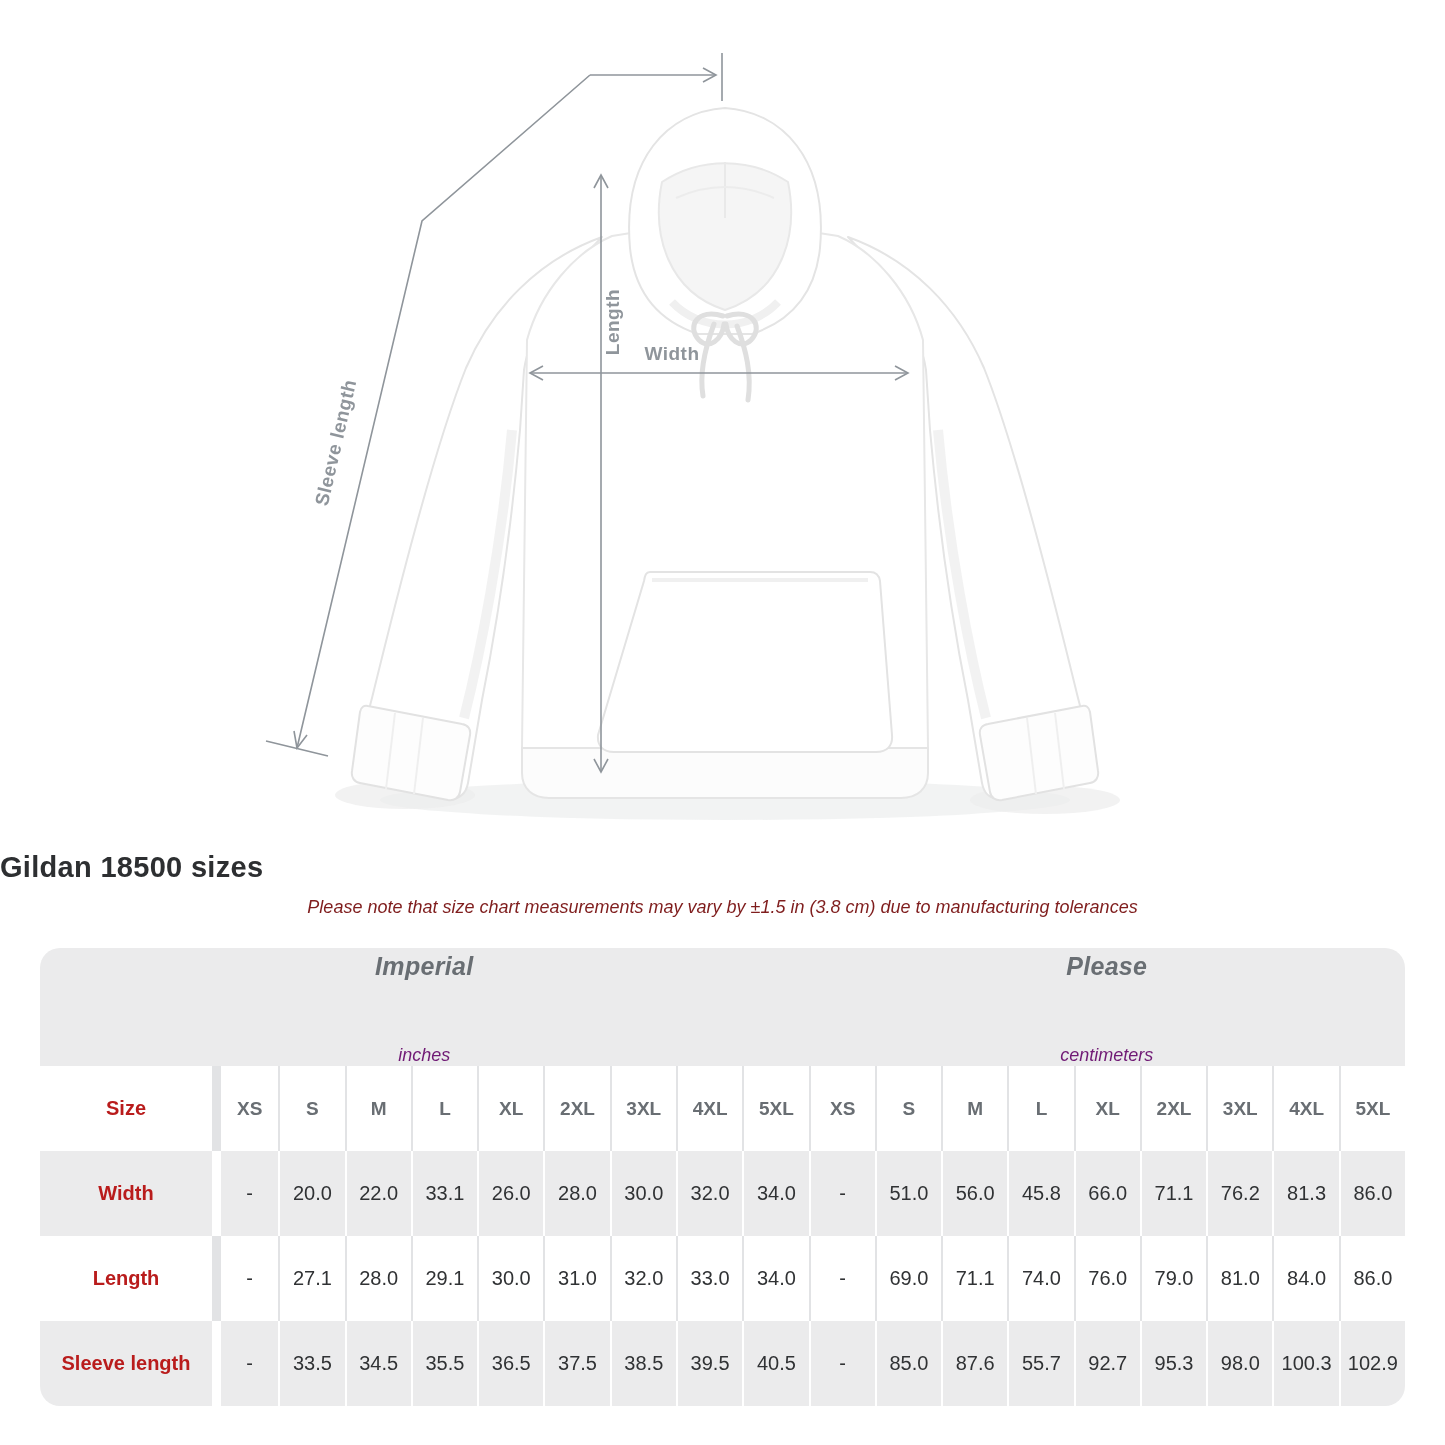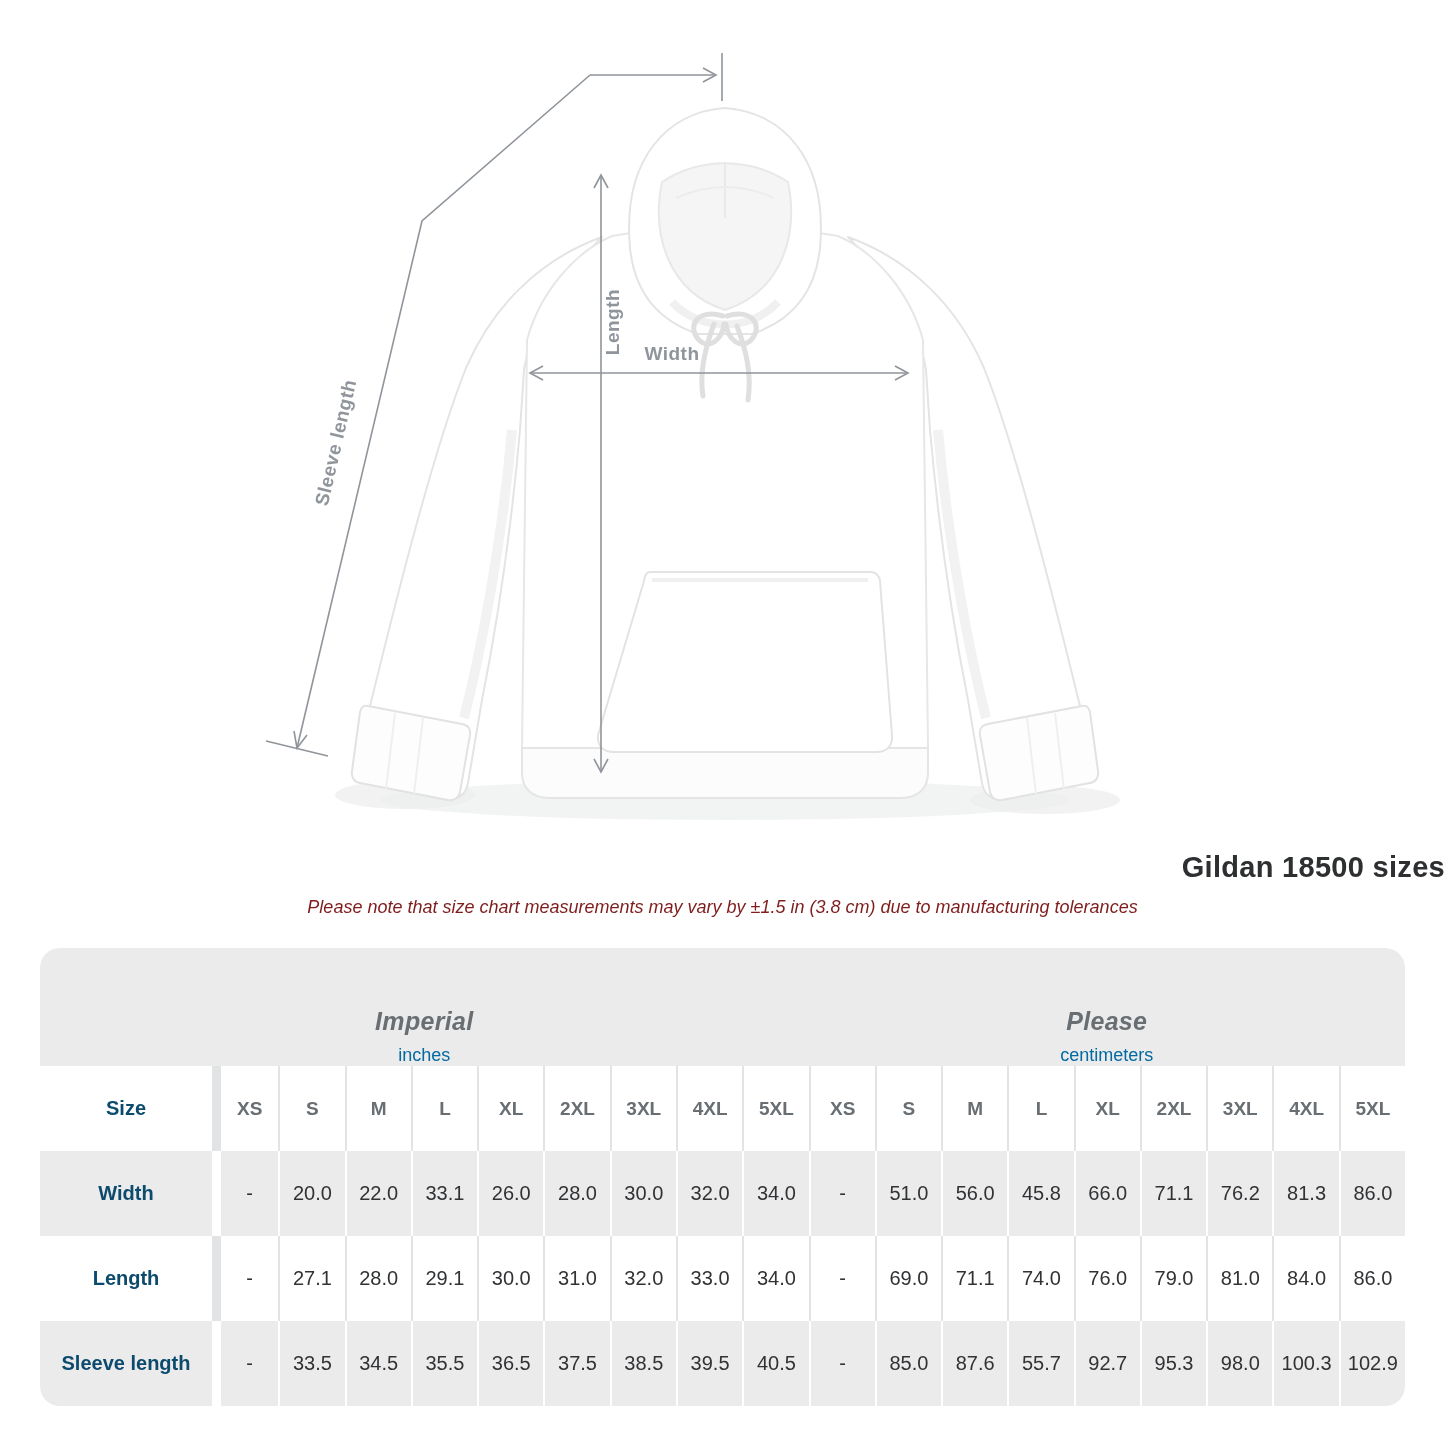--- a/index.html
+++ b/index.html
@@ -5,59 +5,59 @@
   html,body { margin:0; padding:0; }
   body {
     width:1445px; height:1445px; background:#ffffff;
     font-family:"Liberation Sans","DejaVu Sans",sans-serif;
     -webkit-font-smoothing:antialiased;
   }
   .figure { position:relative; width:1445px; height:845px; overflow:hidden; }
   .figure svg { display:block; }
 
   h1.title {
-    margin:6px 0 0; text-align:right;
+    margin:6px 0 0; text-align:left;
     font-size:29px; line-height:33px; font-weight:bold;
     color:#2d2f31; letter-spacing:.3px;
   }
   p.note {
     margin:12px 0 0; text-align:center;
     font-style:italic; font-size:18px; line-height:22px; color:#7f1d1d;
   }
 
   .size-table {
     width:1365px; margin:30px auto 0;
     border-radius:20px; overflow:hidden;
   }
   .band {
     background:#ebebec; height:118px;
     display:grid; grid-template-columns:172px repeat(18,1fr);
   }
   .band .group {
-    display:flex; flex-direction:column; justify-content:flex-end; align-items:center;
+    display:flex; flex-direction:column; justify-content:space-between; align-items:center;
     gap:9px; padding-top:4px;
   }
   .band .group.imperial { grid-column:1 / 11; }
   .band .group.metric   { grid-column:11 / 20; }
   .g-title { font-size:25px; font-weight:bold; font-style:italic; color:#696e73; letter-spacing:.3px; }
-  .g-sub   { font-size:18px; color:#0369a1; }
+  .g-sub   { font-size:18px; font-style:italic; color:#701a75; }
 
   .row {
     display:grid; grid-template-columns:172px repeat(18,1fr); height:85px;
   }
   .row.gray  { background:#ebebec; --sep:#ffffff; }
   .row.white { background:#ffffff; --sep:#e2e3e5; }
   .cell {
     display:flex; align-items:center; justify-content:center;
     font-size:20px; color:#303234; box-sizing:border-box;
   }
   .row .cell + .cell { border-left:2px solid var(--sep); }
   .row .cell.thick   { border-left-width:9px; }
   .cell.hdr { font-weight:bold; font-size:19px; color:#696e73;text-align:center; }
-  .cell.lbl { font-weight:bold; font-size:20px; color:#0c4a6e; border-left:none; }
+  .cell.lbl { font-weight:bold; font-size:20px; color:#b91c1c; border-left:none; }
 </style>
 </head>
 <body>
 
 <div class="figure">
   <svg width="1445" height="845" viewBox="0 0 1445 845" xmlns="http://www.w3.org/2000/svg">
 
     <g>
       <ellipse cx="725" cy="800" rx="345" ry="20" fill="#edeeee" opacity="0.7"></ellipse>
       <ellipse cx="405" cy="795" rx="70" ry="14" fill="#eceded" opacity="0.7"></ellipse>

